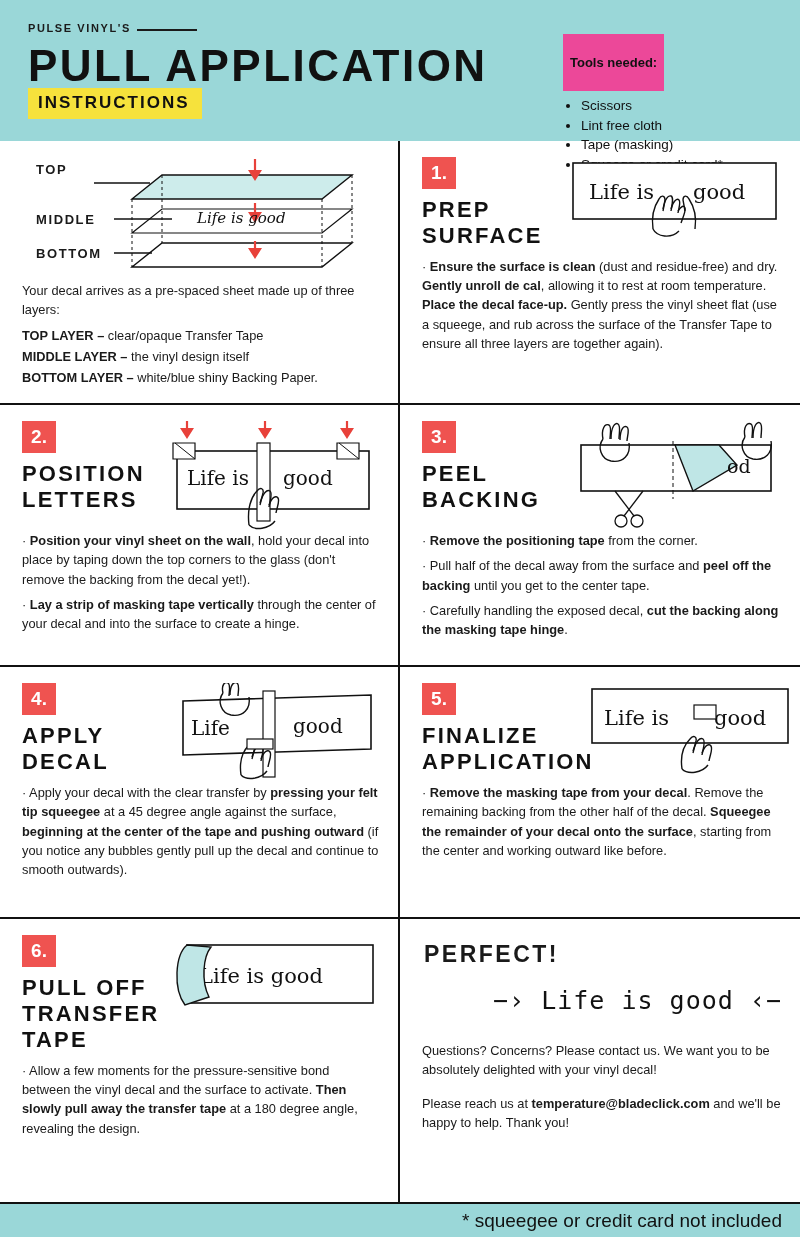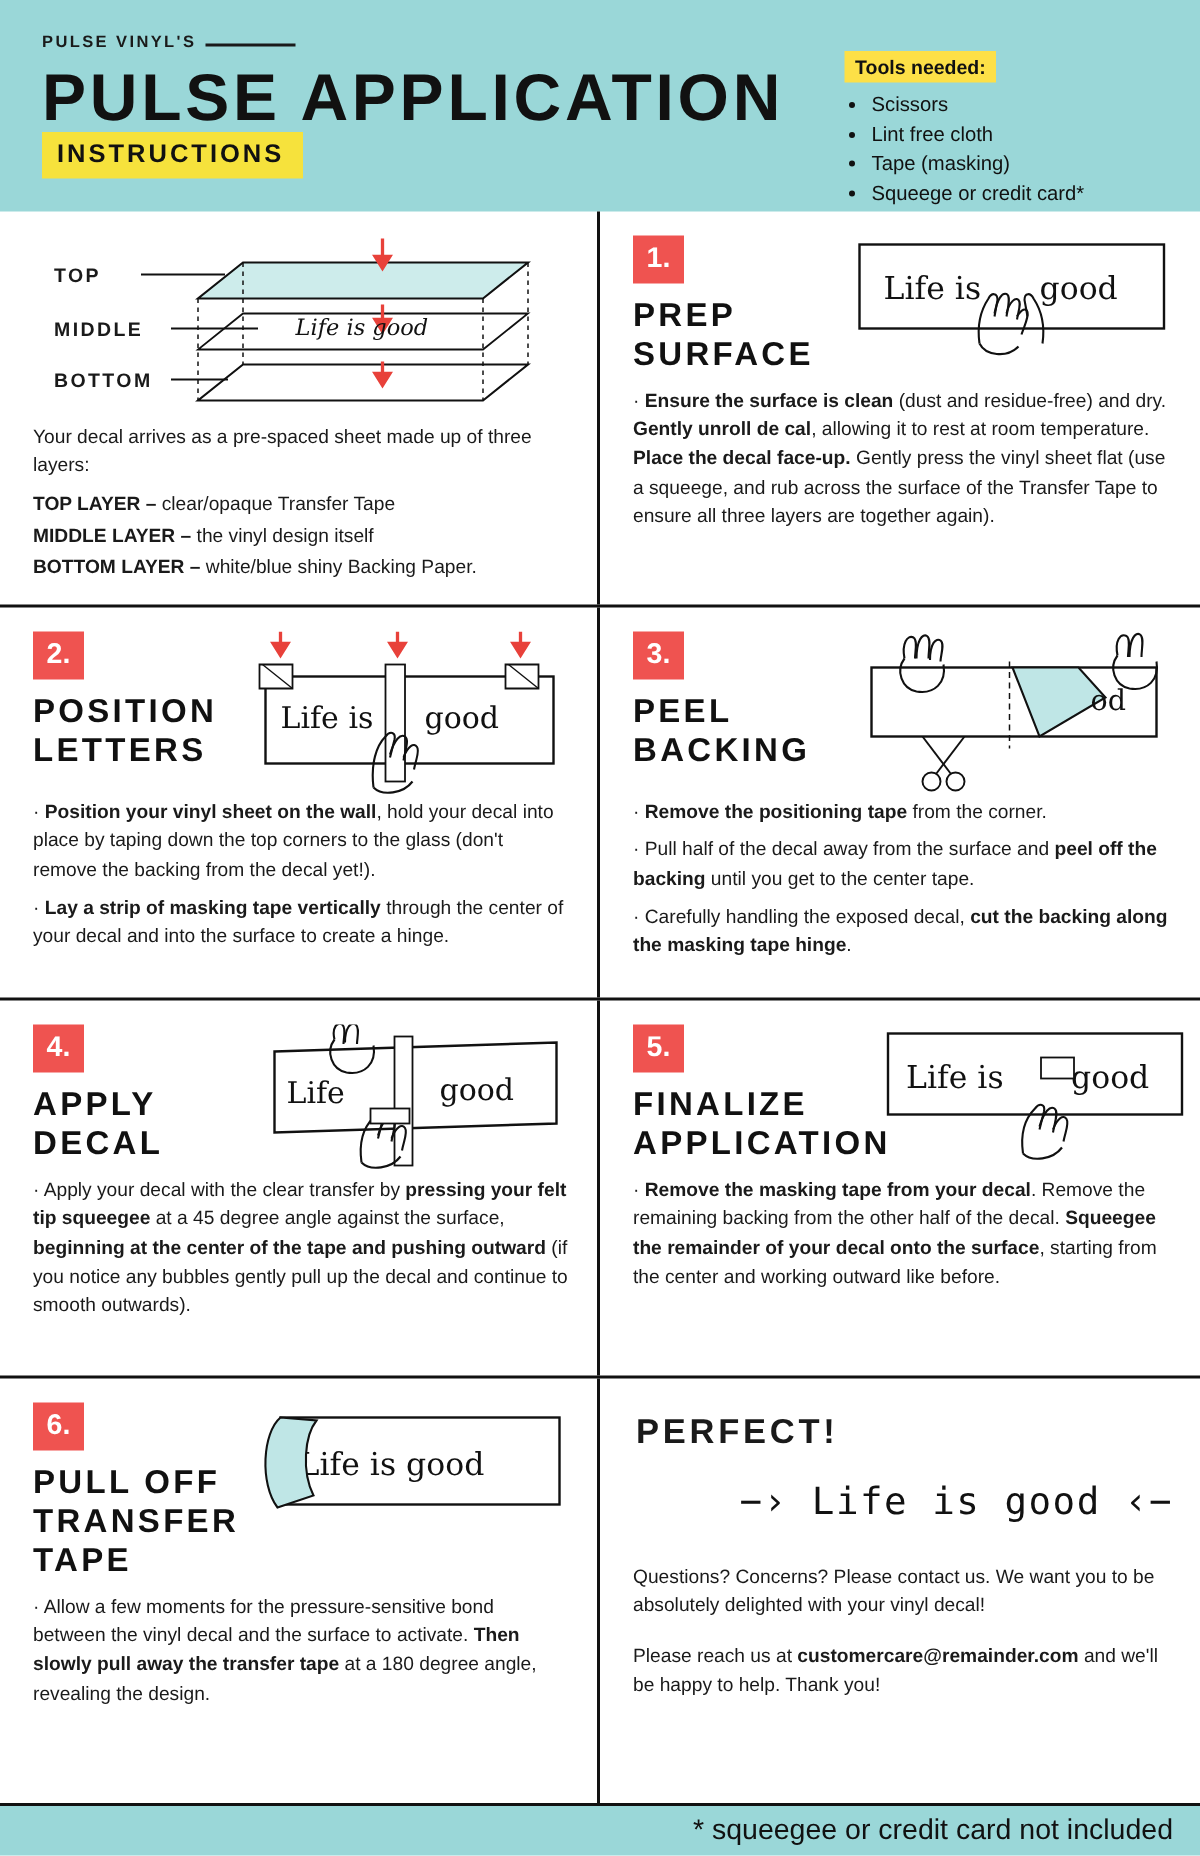--- a/index.html
+++ b/index.html
@@ -31,22 +31,22 @@
   }
   .instructions-badge {
     display:inline-block; background:#f6e23c; color:#111;
     font-size: 17px; font-weight:700; letter-spacing:2px;
     padding: 5px 12px 6px 10px; 
   }
   .tools {
     position:absolute; right:22px; top:34px; width:215px;
   }
   .tools-title {
-    display:inline-block; background:#fde047; color:#111;
-    font-size:13px; font-weight:700; padding:3px 7px; margin-bottom:5px;
+    display:inline-block; background:#ec4899; color:#111;
+    font-size:13px; font-weight:700; padding:21px 7px; margin-bottom:5px;
   }
   .tools ul { margin:0; padding-left:18px; }
   .tools li { font-size:13.5px; line-height:1.45; color:#111; }
 
   
   .grid { flex:1; display:flex; flex-direction:column; }
   .row { display:flex; border-bottom:2px solid #111; }
   .row:last-child { border-bottom:none; }
   .cell { padding: 16px 18px 10px 22px; position:relative; }
   .cell.left { width:400px; border-right:2px solid #111; }
@@ -95,21 +95,21 @@
 </head>
 <body>
 
 <div class="page">
 
   <div class="header">
     <div class="brand-line">
       <span class="brand">PULSE VINYL'S</span>
       <span class="brand-rule"></span>
     </div>
-    <div class="main-title">PULSE APPLICATION</div>
+    <div class="main-title">PULL APPLICATION</div>
     <div class="instructions-badge">INSTRUCTIONS</div>
 
     <div class="tools">
       <div class="tools-title">Tools needed:</div>
       <ul>
         <li>Scissors</li>
         <li>Lint free cloth</li>
         <li>Tape (masking)</li>
         <li>Squeege or credit card*</li>
       </ul>
@@ -142,21 +142,21 @@
             <g stroke="#e8413a" stroke-width="2.2" fill="#e8413a">
               <line x1="233" y1="2" x2="233" y2="16"></line>
                 <polygon points="228,14 238,14 233,22"></polygon>
               <line x1="233" y1="46" x2="233" y2="58"></line>
                 <polygon points="228,56 238,56 233,64"></polygon>
               <line x1="233" y1="84" x2="233" y2="94"></line>
                 <polygon points="228,92 238,92 233,100"></polygon>
             </g>
             <text x="175" y="66" font-family="DejaVu Serif, serif" font-style="italic" font-size="15" fill="#111">Life is good</text>
           </svg>
-          <div class="layer-label" style="left:14px; top:19px;">TOP</div>
+          <div class="layer-label" style="left:14px; top:5px;">TOP</div>
           <div class="layer-label" style="left:14px; top:55px;">MIDDLE</div>
           <div class="layer-label" style="left:14px; top:89px;">BOTTOM</div>
         </div>
 
         <div class="body-text" style="margin-top:6px;">
           <p>Your decal arrives as a pre-spaced sheet made up of three layers:</p>
           <p style="margin-bottom:2px;"><b>TOP LAYER –</b><span> clear/opaque Transfer Tape</span></p>
           <p style="margin-bottom:2px;"><b>MIDDLE LAYER –</b><span> the vinyl design itself</span></p>
           <p><b>BOTTOM LAYER –</b><span> white/blue shiny Backing Paper.</span></p>
         </div>
@@ -366,21 +366,21 @@
 
       <div class="cell right">
         <div class="perfect-title">PERFECT!</div>
         <div class="perfect-decal">
           <span class="tick">−›</span>
           <span>Life is good</span>
           <span class="tick">‹−</span>
         </div>
         <div class="body-text">
           <p style="margin-bottom:14px;">Questions? Concerns? Please contact us. We want you to be absolutely delighted with your vinyl decal!</p>
-          <p><span>Please reach us at </span><b>customercare@remainder.com</b><span> and we'll be happy to help. Thank you!</span></p>
+          <p><span>Please reach us at </span><b>temperature@bladeclick.com</b><span> and we'll be happy to help. Thank you!</span></p>
         </div>
       </div>
     </div>
 
   </div>
 
   <div class="footer">
     <span>* squeegee or credit card not included</span>
   </div>
 </div>

